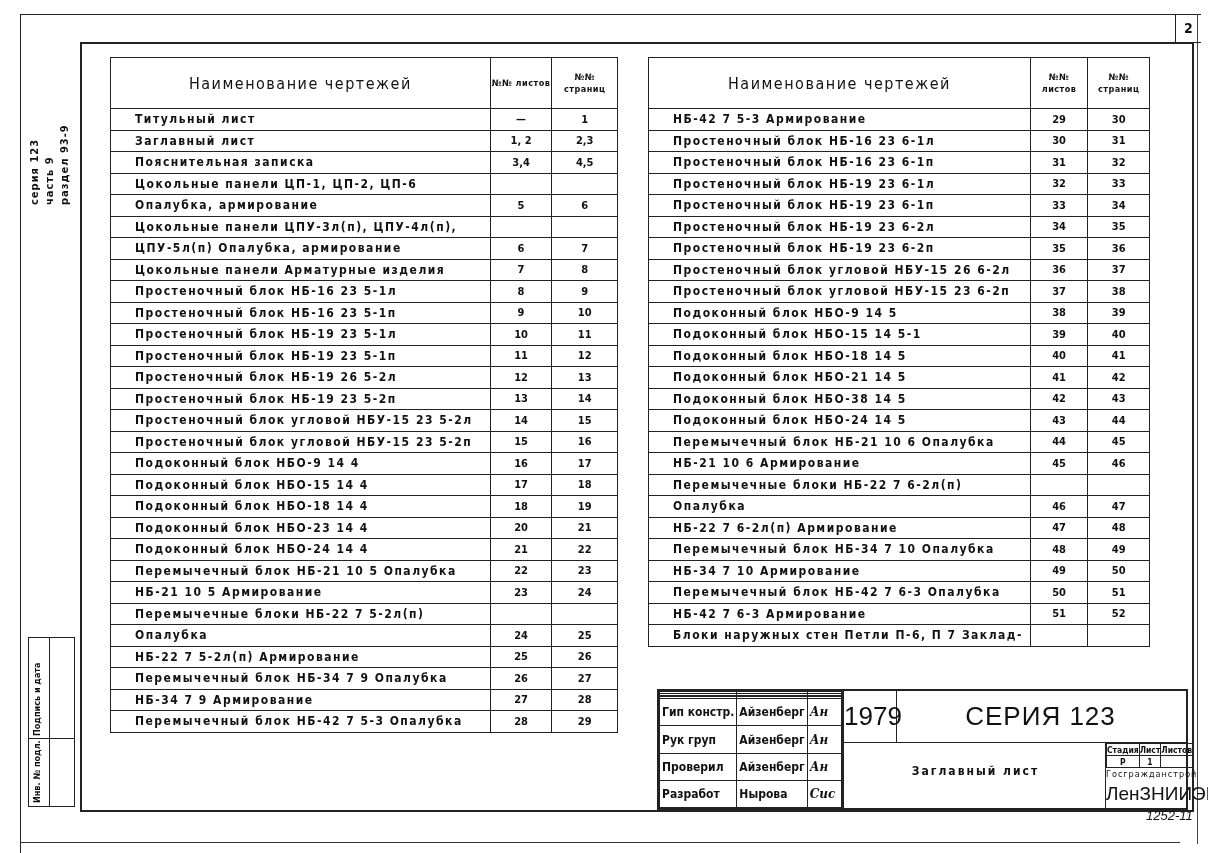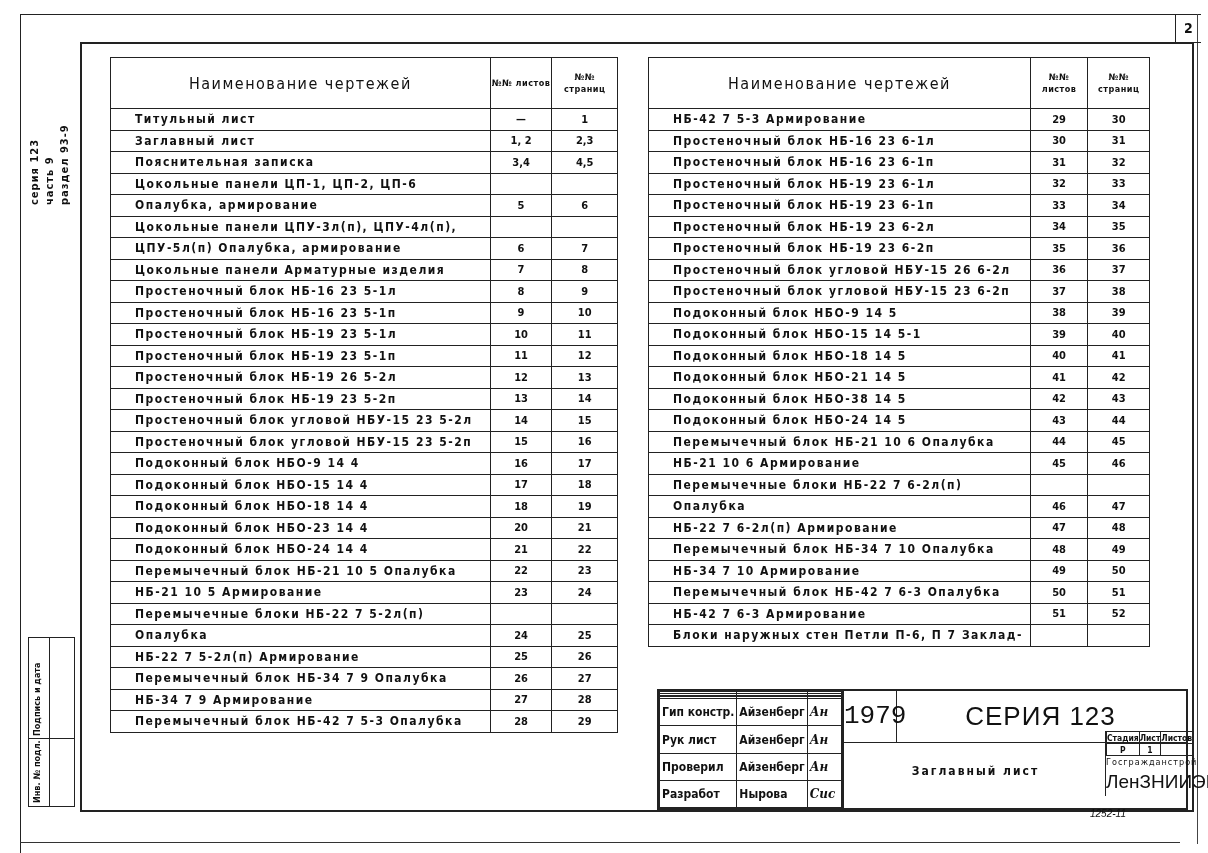--- a/index.html
+++ b/index.html
@@ -25,31 +25,31 @@
   #toc-right{left:648px;top:57px;width:502px;}
   .stamp-left{left:28px;top:637px;width:45px;height:168px;border:1.5px solid #222;}
   .stamp-left .col{position:absolute;top:0;height:100%;}
   .stamp-left .txt{position:absolute;transform:rotate(-90deg);transform-origin:left top;white-space:nowrap;font-size:9px;font-weight:bold;}
   .tb{left:657px;top:689px;width:527px;height:117px;border:2px solid #222;}
   .tb-grid{position:absolute;left:0;top:0;width:183px;height:100%;}
   .tb-grid table{border-collapse:collapse;width:100%;height:100%;}
   .tb-grid td{border:1px solid #222;font-size:12px;font-weight:bold;padding:0 2px;white-space:nowrap;overflow:hidden;}
   .sig{font-family:"DejaVu Serif",serif;font-style:italic;font-size:11px;}
   .year{left:183px;top:0;width:52px;height:51px;border-left:2px solid #222;border-right:1.5px solid #222;border-bottom:1.5px solid #222;
-        font-size:26px;font-family:Liberation Mono, monospace;text-align:center;line-height:51px;}
+        font-size:26px;font-family:Liberation Sans, sans-serif;text-align:center;line-height:51px;}
   .series{left:236px;top:0;width:291px;height:51px;border-bottom:1.5px solid #222;font-family:"Liberation Sans",sans-serif;
         font-size:26px;text-align:center;line-height:51px;letter-spacing:1px;}
   .sheet-title{left:183px;top:52px;width:263px;height:65px;border-left:2px solid #222;font-size:12px;font-weight:bold;letter-spacing:2px;
         text-align:center;line-height:56px;}
-  .stage-box{left:446px;top:40px;width:81px;height:65px;border-left:1.5px solid #222;}
+  .stage-box{left:446px;top:52px;width:81px;height:65px;border-left:1.5px solid #222;}
   .stage-box table{border-collapse:collapse;width:100%;}
   .stage-box td{border:1px solid #222;font-size:8.5px;font-weight:bold;text-align:center;height:11px;padding:0;}
   .org1{position:absolute;left:0;top:26px;width:100%;text-align:center;font-size:9px;font-weight:normal;letter-spacing:1px;}
   .org2{position:absolute;left:0;top:40px;width:100%;text-align:center;font-size:19px;font-family:"Liberation Sans",sans-serif;}
-  .doc-num{left:1090px;top:808px;font-family:"Liberation Sans",sans-serif;font-style:italic;font-size:10px;}
+  .doc-num{left:1146px;top:808px;font-family:"Liberation Sans",sans-serif;font-style:italic;font-size:13px;}
 </style>
 </head>
 <body>
 
 <div class="abs outer-frame"></div>
 <div class="abs outer-right"></div>
 <div class="abs bottom-line"></div>
 <div class="abs sheet-num-box">2</div>
 <div class="abs inner-frame"></div>
 
@@ -399,21 +399,21 @@
             <td></td>
             <td></td>
             <td></td>
           </tr>
       <tr>
         <td>Гип констр.</td>
         <td>Айзенберг</td>
         <td class="sig">Ан</td>
       </tr>
       <tr>
-        <td>Рук лист</td>
+        <td>Рук груп</td>
         <td>Айзенберг</td>
         <td class="sig">Ан</td>
       </tr>
       <tr>
         <td>Проверил</td>
         <td>Айзенберг</td>
         <td class="sig">Ан</td>
       </tr>
       <tr>
         <td>Разработ</td>

